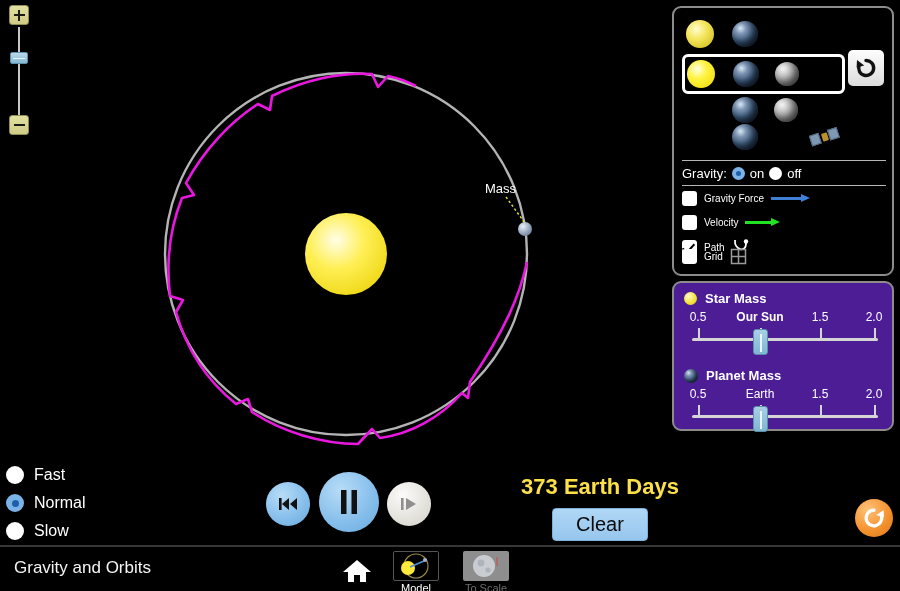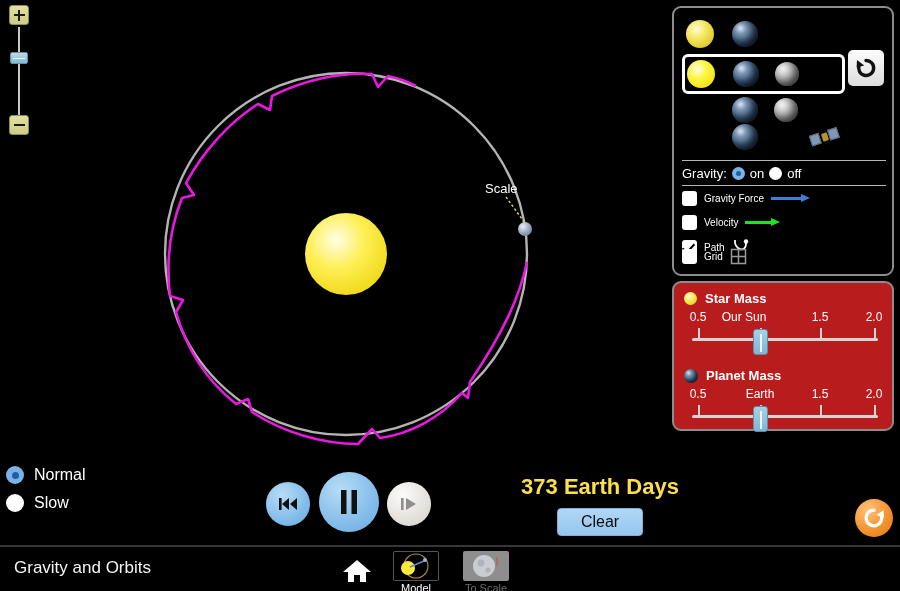--- a/index.html
+++ b/index.html
@@ -104,21 +104,21 @@
     content: ""; position: absolute; left: 3px; top: 1px; width: 5px; height: 10px;
     border: solid #000; border-width: 0 2.5px 2.5px 0; transform: rotate(42deg);
   }
   .check-label { font-size: 10px; }
   .arrow-ico { display: inline-block; position: relative; height: 8px; }
   .arrow-ico .shaft { position: absolute; top: 3px; left: 0; height: 2.5px; }
   .arrow-ico .head { position: absolute; top: 0; width: 0; height: 0; border-top: 4.5px solid transparent; border-bottom: 4.5px solid transparent; }
 
   #mass-panel {
     position: absolute; left: 672px; top: 281px; width: 222px; height: 150px;
-    background: #b91c1c; border: 2px solid #8c8c8c; border-radius: 9px;
+    background: #4c1d95; border: 2px solid #8c8c8c; border-radius: 9px;
   }
   .mass-group { position: absolute; left: 0; width: 222px; }
   #mass-group-0 { top: 5px; } #mass-group-1 { top: 82px; }
   .mass-head { position: absolute; left: 10px; top: 3px; display: flex; align-items: center; gap: 8px; }
   .mass-head .dot-sun { width: 13px; height: 13px; border-radius: 50%; background: radial-gradient(circle at 36% 32%, #fffbd0, #f4e23c 55%, #ddcb1c); }
   .mass-head .dot-planet { width: 14px; height: 14px; border-radius: 50%;
     background: radial-gradient(circle at 33% 28%, #cfe0ef 2%, #7e95b3 22%, #3f5f82 55%, #1d3354 90%);
     box-shadow: inset -2px -2px 4px rgba(0,0,0,.6); }
   .mass-title { font-size: 13px; font-weight: bold; }
   .mass-slider { position: absolute; left: 18px; top: 22px; width: 186px; height: 46px; }
@@ -142,21 +142,21 @@
   #media-buttons { position: absolute; left: 266px; top: 472px; width: 166px; height: 60px; }
   .media-btn { position: absolute; border-radius: 50%; display: flex; align-items: center; justify-content: center; }
   #rewind-button { left: 0; top: 10px; width: 44px; height: 44px; background: radial-gradient(circle at 36% 30%, #b7dcf7, #82bcea 62%, #6aa8da 100%); }
   #play-pause-button { left: 53px; top: 0; width: 60px; height: 60px; background: radial-gradient(circle at 36% 30%, #b7dcf7, #82bcea 62%, #6aa8da 100%); }
   #step-button { left: 121px; top: 10px; width: 44px; height: 44px; background: radial-gradient(circle at 36% 30%, #fbfbfb, #e3e0da 62%, #d4d0c8 100%); }
 
   
   #timer-block { position: absolute; left: 470px; top: 474px; width: 260px; text-align: center; }
   #time-readout { font-size: 22px; color: #fde047; font-weight: bold; }
   #clear-button {
-    display: inline-block; margin-top: 8px; padding: 4px 23px; font-size: 16px; color: #0b0b0b;
+    display: inline-block; margin-top: 8px; padding: 4px 23px; font-size: 20px; color: #0b0b0b;
     background: linear-gradient(#b0d7f5, #96c6ee); border: 1px solid #7fb0d8; border-radius: 4px;
   }
 
   
   #reset-all-button {
     position: absolute; left: 855px; top: 499px; width: 38px; height: 38px; border-radius: 50%;
     background: radial-gradient(circle at 34% 28%, #ffc178, #f4912e 58%, #d9781b 100%);
     display: flex; align-items: center; justify-content: center;
   }
 
@@ -209,21 +209,21 @@
              C 204,150 230,122 258,104
              L 270,110 L 272,96
              C 304,80 340,72 372,74
              L 378,87 L 388,76
              C 398,78 408,82 416,86"></path>
     <path stroke="#e8e03a" stroke-width="1.4" stroke-dasharray="2.4 2.4" d="M 506,197 L 530,230"></path>
   </svg>
 
   <div id="sun-body"></div>
   <div id="moon-body"></div>
-  <div id="moon-label">Scale</div>
+  <div id="moon-label">Mass</div>
 
   <div id="scenario-panel">
 
     <div class="scenario-row" id="scenario-row-0">
       <span class="body-icon ico-sun" style="left:4px;"></span>
       <span class="body-icon ico-earth" style="left:50px;top:7px;"></span>
     </div>
 
     <div class="scenario-row" id="scenario-row-1">
       <span class="body-icon ico-sun bright" style="left:2px;top:3px;"></span>
@@ -304,21 +304,21 @@
 
   <div id="mass-panel">
 
     <div class="mass-group" id="mass-group-0">
       <div class="mass-head">
         <span class="dot-sun"></span>
         <span class="mass-title">Star Mass</span>
       </div>
       <div class="mass-slider">
         <span class="tick-label" style="left:6px;">0.5</span>
-        <span class="tick-label" style="left:52px;">Our Sun</span>
+        <span class="tick-label" style="left:68px;font-weight:bold;">Our Sun</span>
         <span class="tick-label" style="left:128px;">1.5</span>
         <span class="tick-label" style="left:182px;">2.0</span>
         <span class="tick-mark" style="left:6px;"></span>
         <span class="tick-mark" style="left:68px;"></span>
         <span class="tick-mark" style="left:128px;"></span>
         <span class="tick-mark" style="left:182px;"></span>
         <span class="slider-track"></span>
         <span class="slider-thumb" style="left:68px;"></span>
       </div>
     </div>
@@ -338,20 +338,24 @@
         <span class="tick-mark" style="left:128px;"></span>
         <span class="tick-mark" style="left:182px;"></span>
         <span class="slider-track"></span>
         <span class="slider-thumb" style="left:68px;"></span>
       </div>
     </div>
   </div>
 
   <div id="speed-radios">
     <div class="speed-row">
+      <span class="radio"></span>
+      <span class="speed-label">Fast</span>
+    </div>
+    <div class="speed-row">
       <span class="radio on"></span>
       <span class="speed-label">Normal</span>
     </div>
     <div class="speed-row">
       <span class="radio"></span>
       <span class="speed-label">Slow</span>
     </div>
   </div>
 
   <div id="media-buttons">

